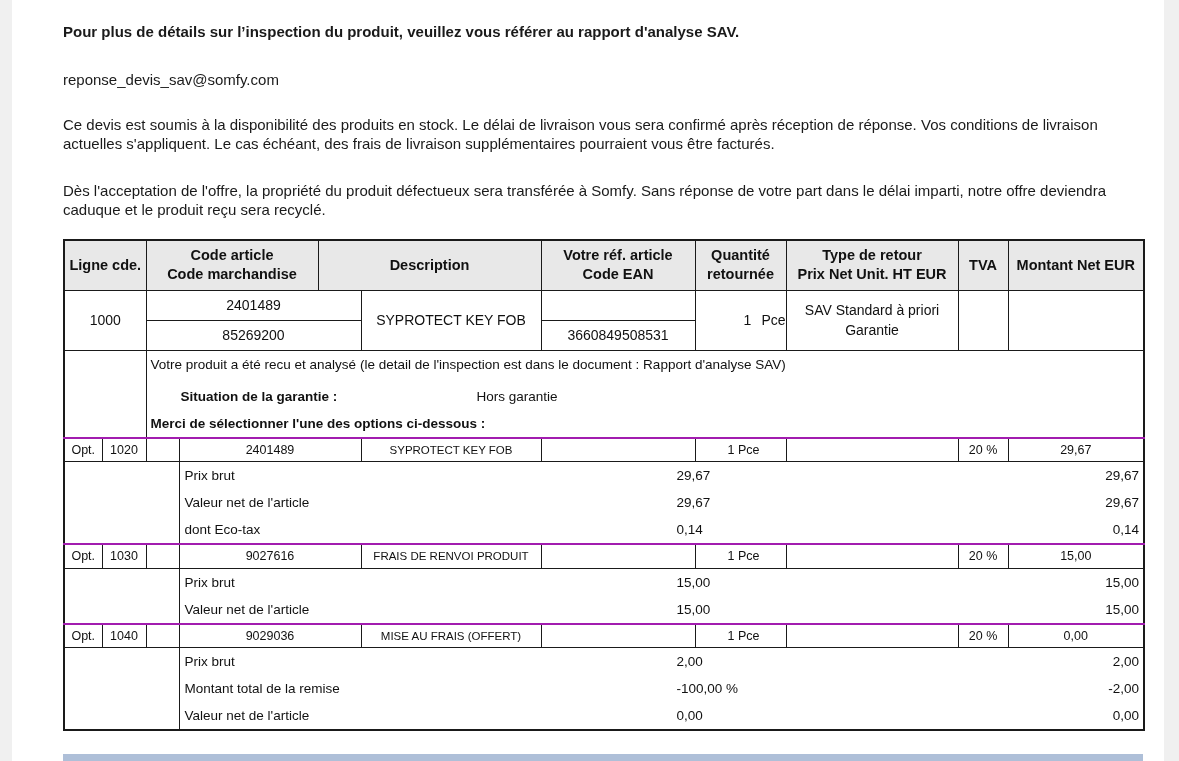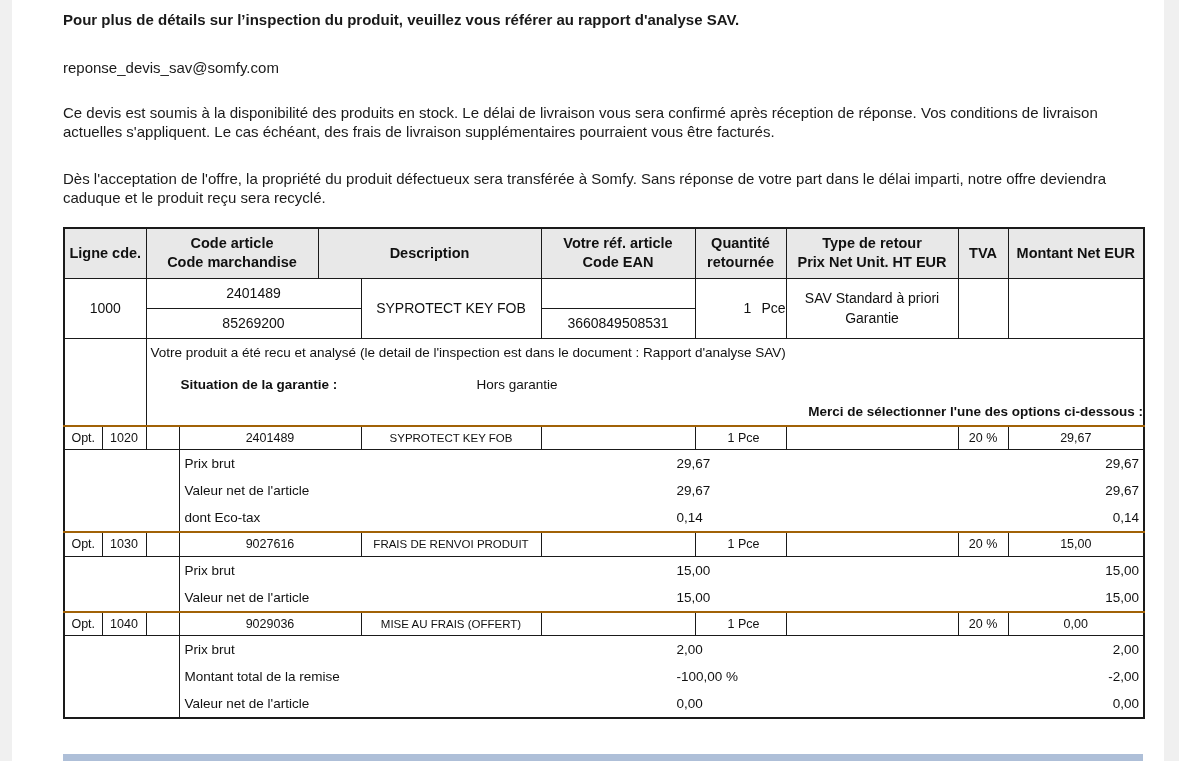--- a/index.html
+++ b/index.html
@@ -8,21 +8,21 @@
   #page {
     position: relative;
     width: 1179px; height: 761px;
     background: #ffffff;
     overflow: hidden;
   }
   .edge-strip { position:absolute; top:0; height:761px; background:#f0f0f0; }
   .edge-left { left:0; width:12px; }
   .edge-right { right:0; width:15px; }
 
-  .content { position:absolute; left:63px; top:8px; width:1080px; }
+  .content { position:absolute; left:63px; top:20px; width:1080px; }
   .para { font-size:15px; line-height:19px; color:#1a1a1a; }
   .bold { font-weight:bold; }
   .p1 { margin-top:2px; }
   .p2 { margin-top:10px; }
   .p3 { margin-top:28px; }
   .p4 { margin-top:26px; }
 
   table.quote {
     border-collapse: collapse;
     table-layout: fixed;
@@ -52,23 +52,23 @@
   td.qty-main { text-align: right; padding-right: 10px; }
   .unit { display:inline-block; margin-left: 10px; }
   td.type-cell { font-size: 14.5px; white-space: pre-line; text-align:center; line-height:1.45; }
 
   td.notes-left { border: none; border-right: 1px solid #1a1a1a; }
   td.notes-cell { vertical-align: top; }
   .notes-inner { position: relative; height: 86px; font-size: 13.5px; }
   .notes-line1 { padding: 6px 16px 0 4px; }
   .warranty-row { margin-top: 17px; padding-left: 34px; font-weight: bold; position: relative; }
   .warranty-row .wval { position:absolute; left: 330px; top:0; font-weight: normal; text-align: right; }
-  .notes-prompt { margin-top: 12px; padding-left: 4px; font-weight: bold; text-align: right; }
-
-  tr.opt td { height: 24px; font-size: 12.5px; border-top: 2px solid #a16207; }
+  .notes-prompt { margin-top: 12px; padding-left: 4px; font-weight: bold; }
+
+  tr.opt td { height: 24px; font-size: 12.5px; border-top: 2px solid #a21caf; }
   tr.opt td.od { font-size: 11.5px; }
   tr.opt td.qty { text-align: right; padding-right: 26px; }
 
   td.sub-left { border: none; border-right: 1px solid #1a1a1a; }
   td.sub-content { vertical-align: top; }
   .dline { position: relative; height: 27px; line-height: 27px; font-size: 13.5px; padding-left: 5px; white-space: nowrap; }
   .dline .mid { position: absolute; left: 497px; top: 0; }
   .dline .rgt { position: absolute; right: 4px; top: 0; }
 
   .bottom-bar {

